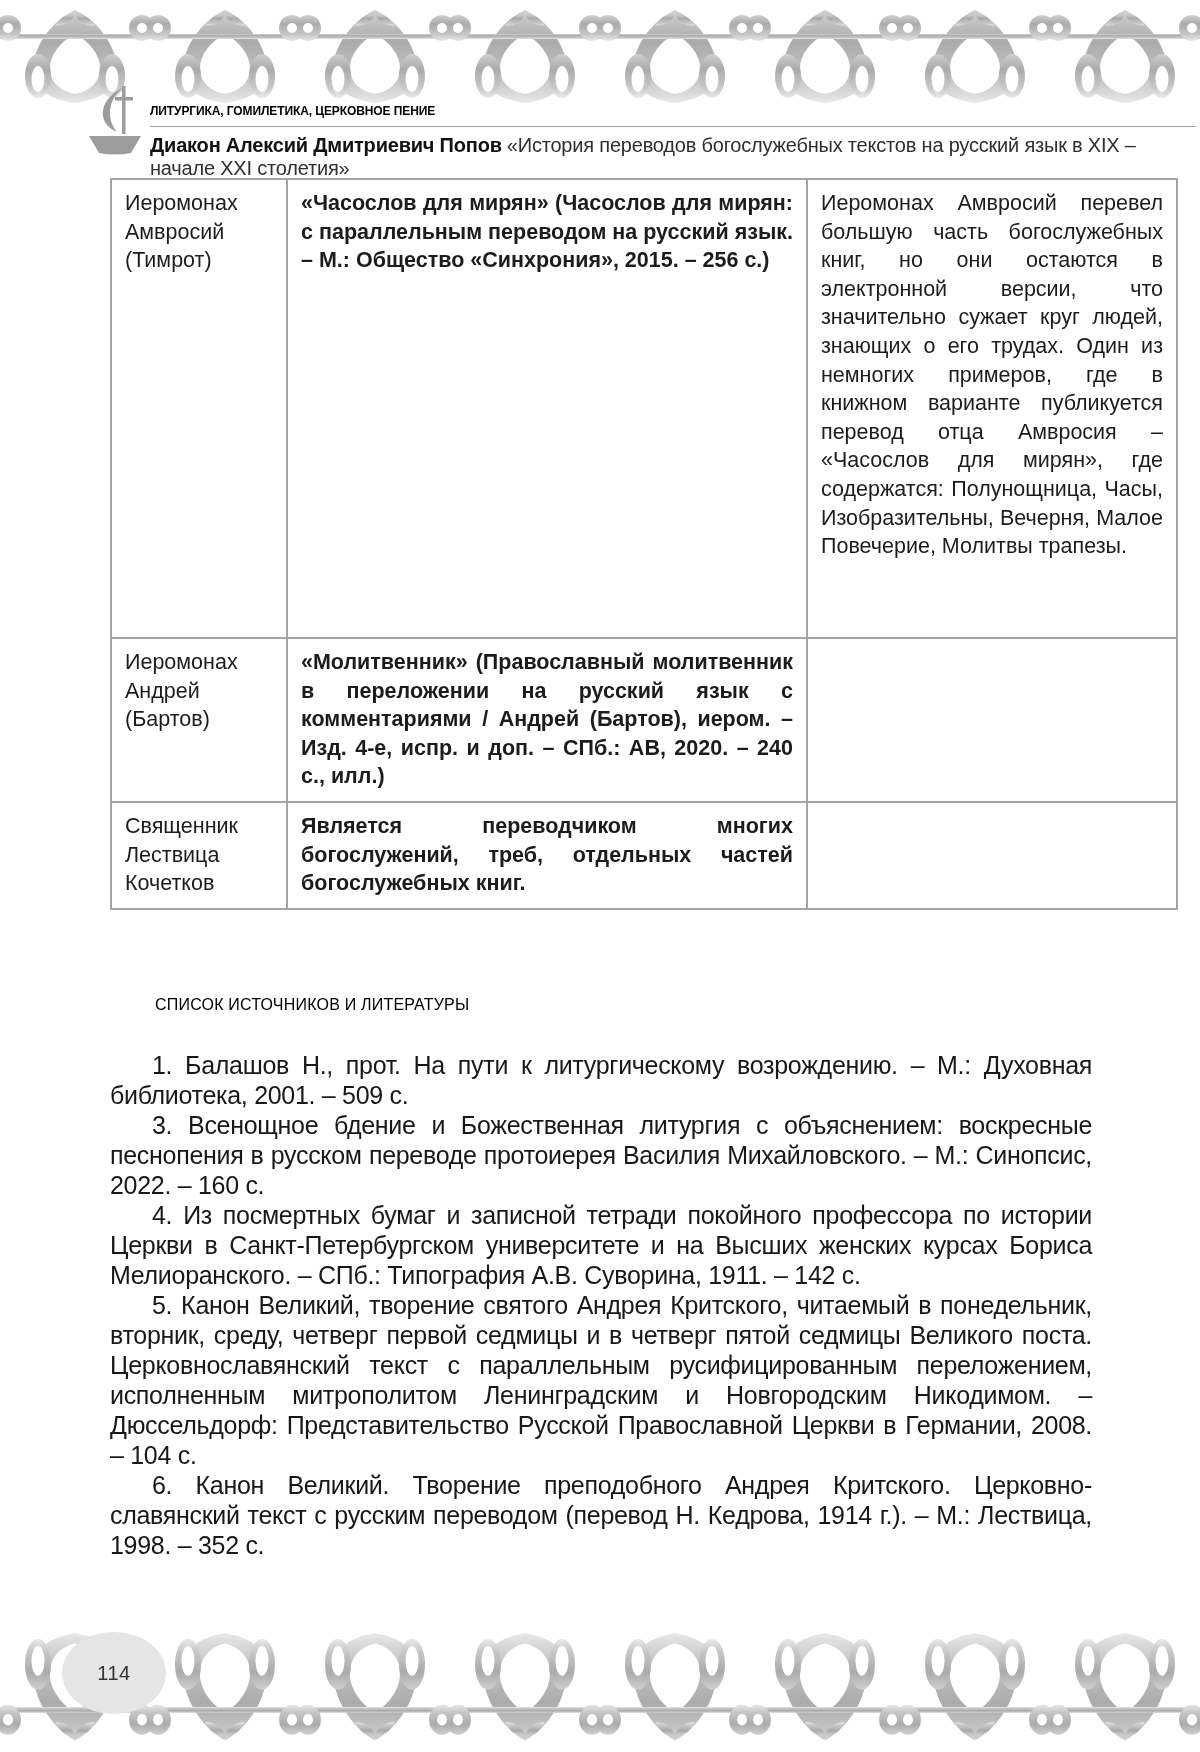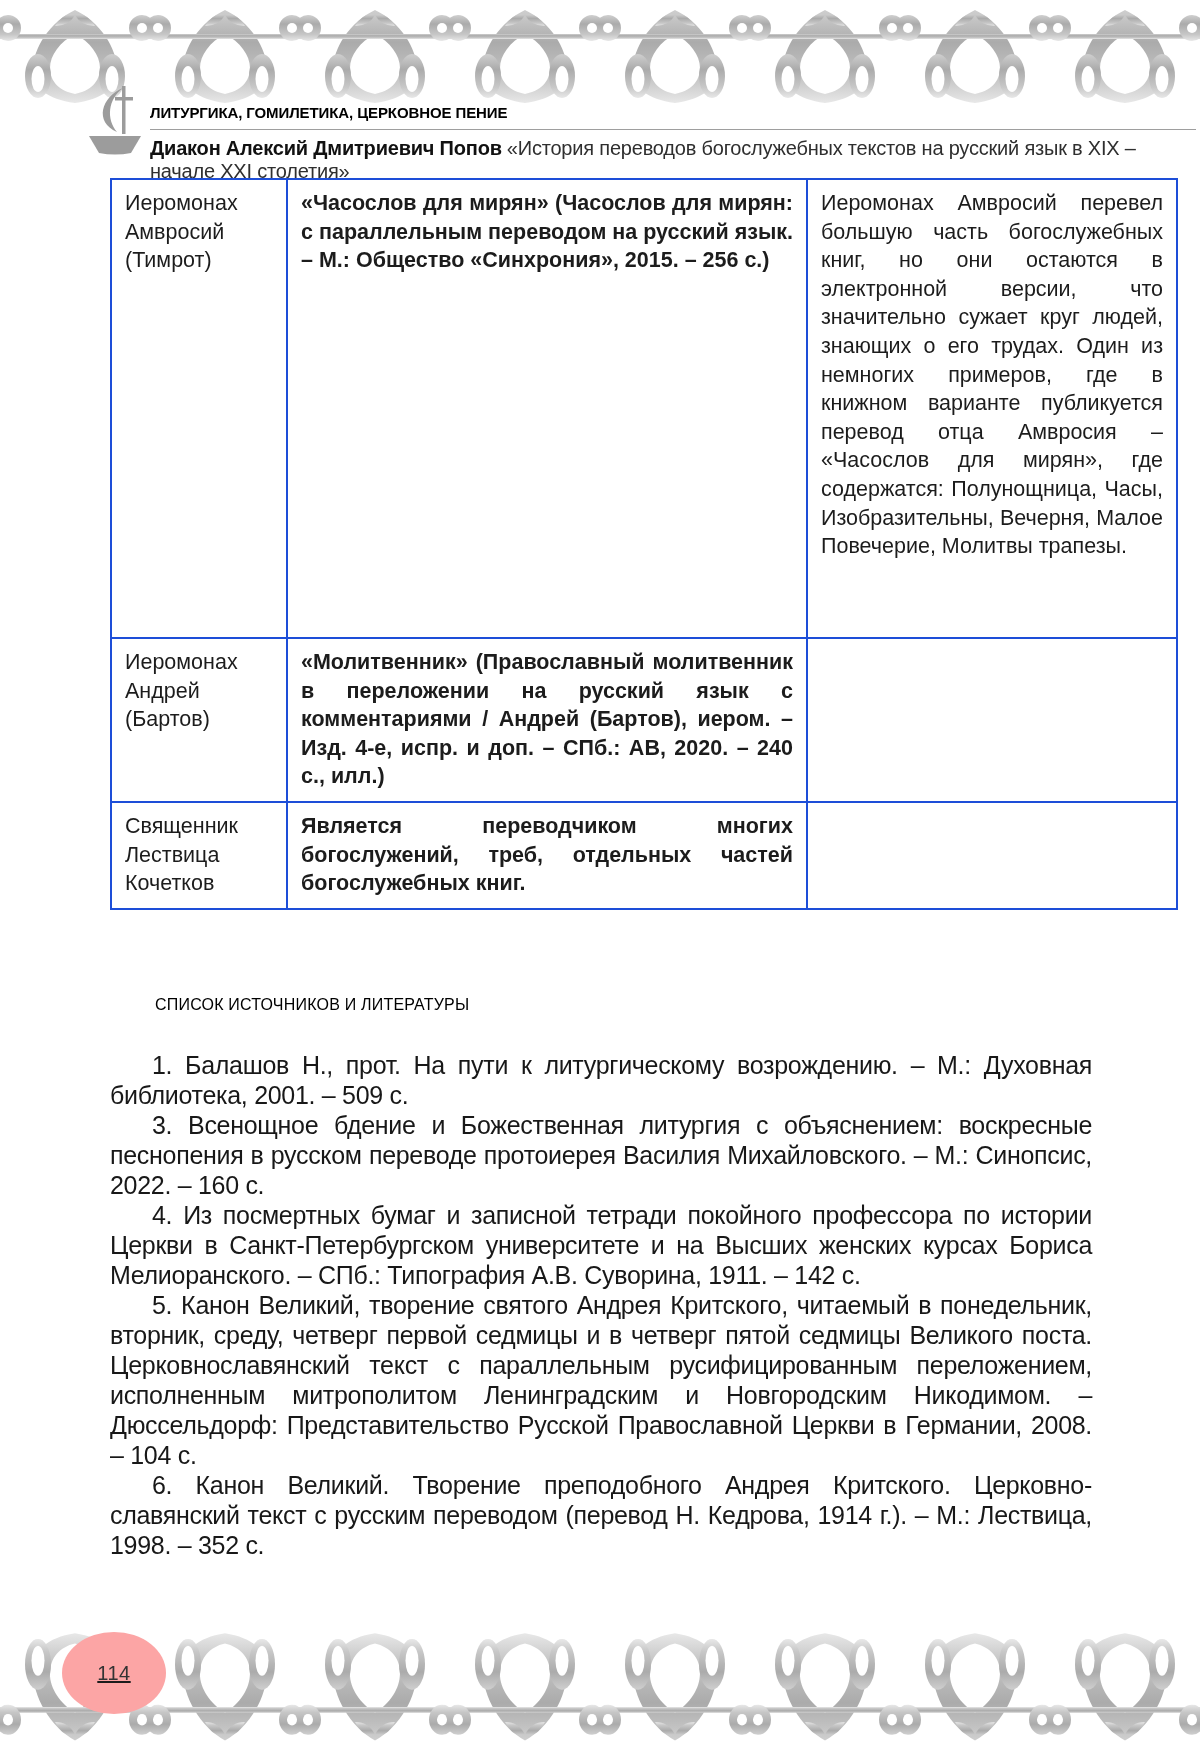--- a/index.html
+++ b/index.html
@@ -8,49 +8,49 @@
     background:#ffffff;color:#1c1c1c;
     font-family:"Liberation Sans","DejaVu Sans",sans-serif;
   }
   
   .orn{position:absolute;left:0;width:1200px;display:block;}
   .orn-top{top:0;height:104px;}
   .orn-bottom{bottom:0;height:120px;transform:scaleY(-1);}
   
   .logo{position:absolute;left:86px;top:84px;width:58px;height:78px;}
   .header-text{position:absolute;left:150px;top:104px;width:1046px;}
-  .rubric{font-size:15px;font-weight:700;color:#000;letter-spacing:-0.1px;margin-bottom:8px;}
+  .rubric{font-size:12px;font-weight:700;color:#000;letter-spacing:-0.1px;margin-bottom:8px;}
   .subtitle{border-top:1px solid #9e9e9e;padding-top:7px;font-size:20px;color:#2f2f2f;letter-spacing:-0.2px;}
   .subtitle .author{font-weight:700;color:#111;margin-right:5px;}
   
   .content{position:absolute;left:110px;top:178px;width:982px;}
   table.translators{border-collapse:collapse;width:982px;table-layout:fixed;}
   table.translators td{
-    border:2px solid #1d4ed8;vertical-align:top;
+    border:2px solid #a3a3a3;vertical-align:top;
     padding:9px 13px 10px 13px;font-size:21.5px;line-height:1.33;color:#1c1c1c;
   }
   td.c-translator{width:148px;text-align:left;}
   td.c-work{width:492px;text-align:justify;font-weight:bold;}
   td.c-note{width:342px;text-align:justify;}
   tr.r1 td{height:438px;}
   tr.r2 td{height:138px;}
   tr.r3 td{height:72px;}
   .biblio-heading{
     margin:86px 0 0 45px;font-size:16px;font-weight:400;color:#000;letter-spacing:0.2px;
   }
   .biblio{margin-top:36px;}
   .biblio p{
     margin:0;text-indent:42px;text-align:justify;
     font-size:25px;line-height:30px;letter-spacing:-0.3px;color:#181818;
   }
   
   .page-num-wrap{
     position:absolute;left:62px;bottom:38px;width:104px;height:82px;
-    background:#fca5a5;border-radius:50%;
-    display:flex;align-items:center;justify-content:center;z-index:5;text-decoration:underline;
+    background:#e5e5e5;border-radius:50%;
+    display:flex;align-items:center;justify-content:center;z-index:5;
   }
   .page-num{font-size:20px;color:#333;letter-spacing:0.5px;}
 </style>
 </head>
 <body>
 
 <svg class="orn orn-top" viewBox="0 0 1200 104" preserveAspectRatio="none" xmlns="http://www.w3.org/2000/svg" aria-hidden="true">
   <defs>
     <linearGradient id="ogr" x1="0" y1="0" x2="0" y2="1">
       <stop offset="0" stop-color="#cfcfcf"></stop>

